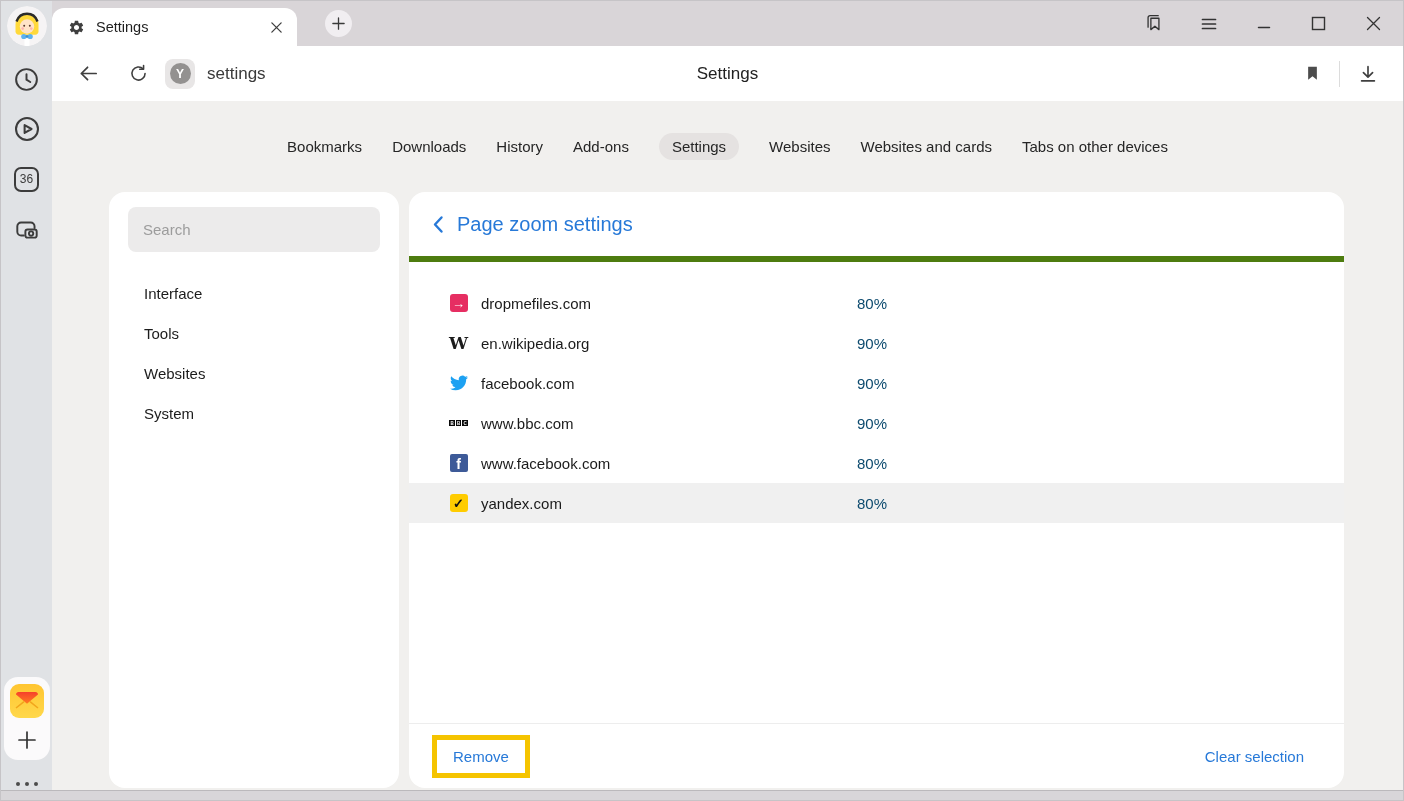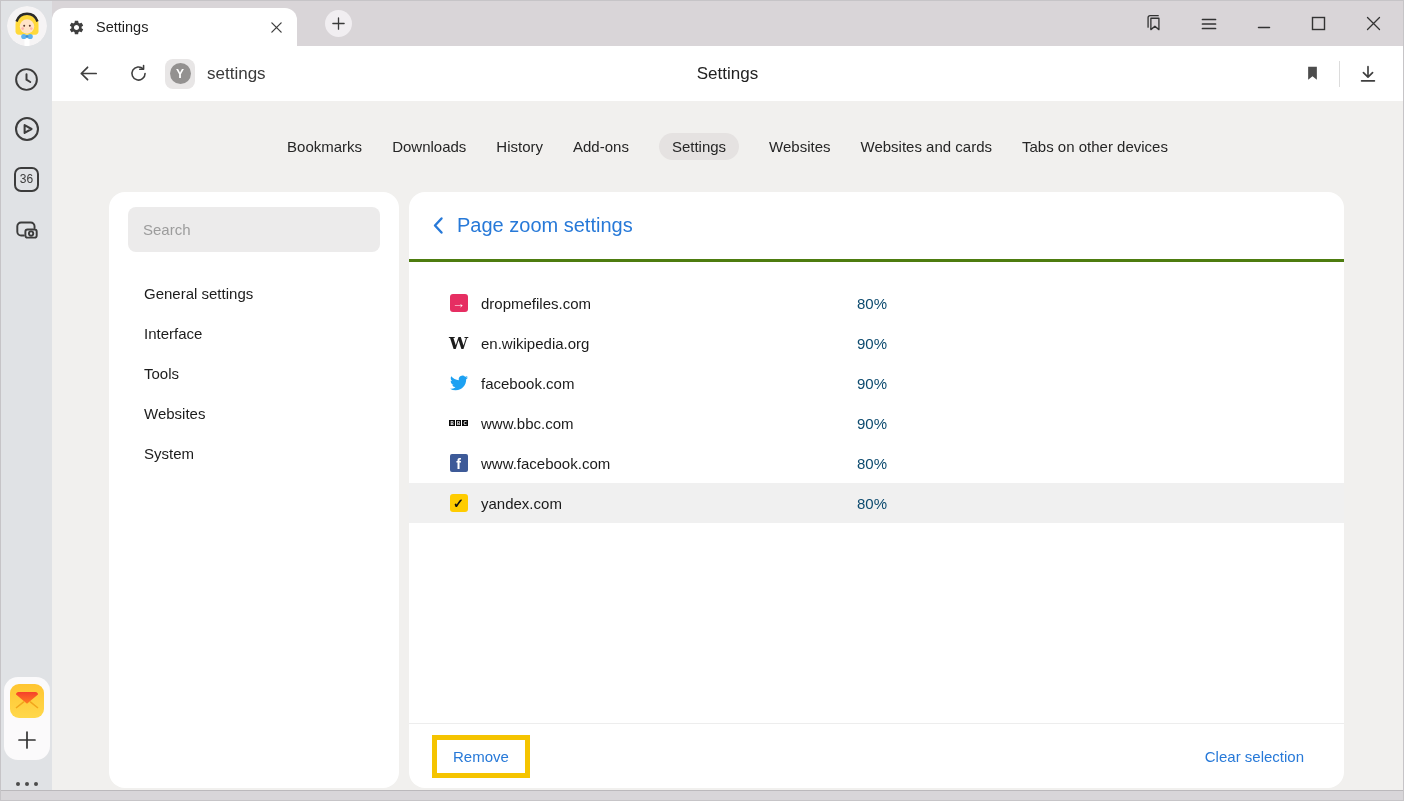--- a/index.html
+++ b/index.html
@@ -64,21 +64,21 @@
   .search-input { width:100%; height:45px; background:#ecebeb; border:none; border-radius:8px;
                   padding:0 15px; font-size:15px; font-family:"Liberation Sans", sans-serif; color:#222;
                   outline:none; }
   .search-input::placeholder { color:#9c9c9c; }
   .nav-list { margin-top:22px; }
   .nav-item { height:40px; line-height:40px; padding-left:16px; font-size:15px; color:#1c1c1c;
               border-radius:8px; cursor:pointer; }
 
   .zoom-panel { flex:1; background:#ffffff; border-radius:16px; display:flex; flex-direction:column; min-width:0; }
   .zoom-header { height:70px; display:flex; align-items:center; padding-left:23px; gap:13px;
-                 border-bottom:3px solid #4d7c0f; cursor:pointer; }
+                 border-bottom:6px solid #4d7c0f; cursor:pointer; }
   .zoom-title { font-size:20px; color:#2779d8; }
   .site-list { padding-top:21px; }
   .site-row { height:40px; display:flex; align-items:center; padding-left:40px; cursor:pointer; }
   .site-row.selected { background:#f0f0f0; }
   .site-icon { width:19px; height:19px; display:flex; align-items:center; justify-content:center;
                margin-right:13px; flex-shrink:0; }
   .site-name { width:376px; font-size:15px; color:#1b1b1b; }
   .site-zoom { font-size:15px; color:#0c4a6e; }
 
   .fav-drop { width:18px; height:18px; border-radius:3px; background:#e62e62; color:#ffffff; font-weight:bold;
@@ -292,21 +292,20 @@
         <div class="nav-tab">Websites</div>
         <div class="nav-tab">Websites and cards</div>
         <div class="nav-tab">Tabs on other devices</div>
       </div>
 
       <div class="panels">
 
         <div class="settings-nav">
           <input class="search-input" type="text" placeholder="Search" style="">
           <div class="nav-list">
-            <div class="nav-item">General settings</div>
             <div class="nav-item">Interface</div>
             <div class="nav-item">Tools</div>
             <div class="nav-item">Websites</div>
             <div class="nav-item">System</div>
           </div>
         </div>
 
         <div class="zoom-panel">
           <div class="zoom-header">
             <span>

